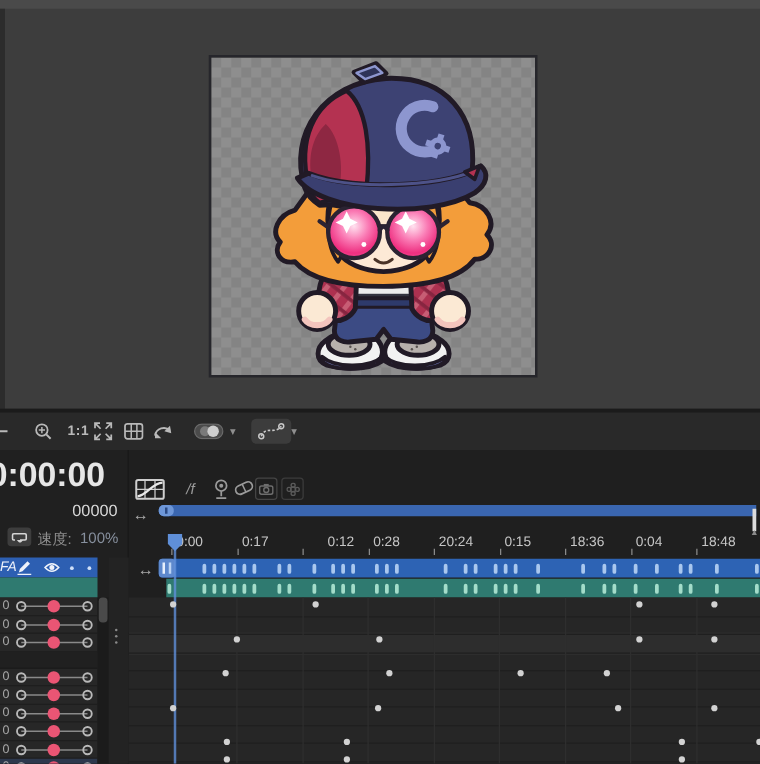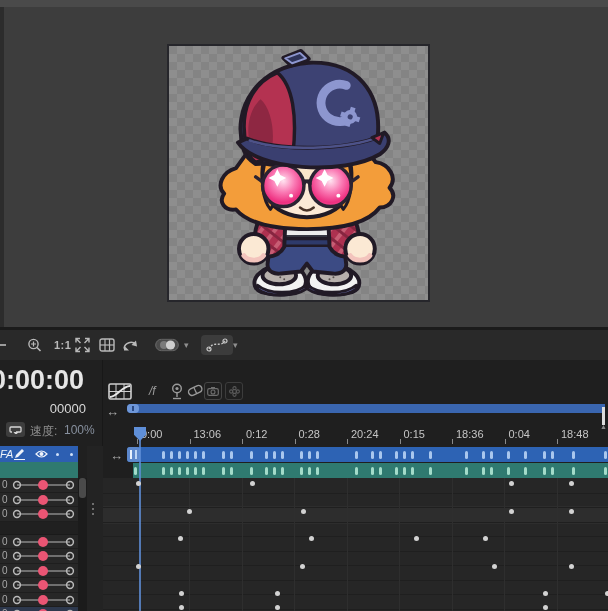--- a/index.html
+++ b/index.html
@@ -18,21 +18,21 @@
            border-top:3px solid #1b1b1b;box-sizing:border-box;}
   .tb{position:absolute;top:50%;transform:translateY(-50%);color:#b9b9b9;display:flex;align-items:center;}
   .tb svg{display:block;}
   .ratio{font-size:11px;font-weight:bold;letter-spacing:0.5px;}
   .chev{font-size:9px;color:#8f8f8f;}
   #tb-path-btn{background:#3c3c3c;border-radius:4px;padding:3px 5px;}
   
   #tl{position:absolute;left:0;top:360px;width:608px;height:251px;background:#1f1f1f;}
   #left-col{position:absolute;left:0;top:0;width:103px;height:251px;background:#202020;border-right:1px solid #181818;box-sizing:border-box;}
   #timecode{position:absolute;top:5px;right:18px;font-size:27px;font-weight:bold;color:#e6e6e6;white-space:nowrap;}
-  #framecount{position:absolute;top:41px;right:16px;font-size:13px;color:#d8d8d8;text-align:right;}
+  #framecount{position:absolute;top:41px;right:8px;font-size:13px;color:#d8d8d8;text-align:right;}
   #loop-btn{position:absolute;left:6px;top:62px;width:19px;height:15px;background:#3d3d3d;border-radius:3px;
             display:flex;align-items:center;justify-content:center;}
   #speed-label{position:absolute;left:30px;top:63px;font-size:12px;color:#8f8f8f;}
   #speed-value{position:absolute;left:64px;top:63px;font-size:12px;color:#87909e;}
   #hdr-blue{position:absolute;left:0;top:86px;width:78px;height:16px;background:var(--accent-blue);}
   #hdr-blue .lname{position:absolute;left:0;top:2px;font-size:11px;font-style:italic;color:#eef2fa;}
   #hdr-teal{position:absolute;left:0;top:102px;width:78px;height:16px;background:var(--track-teal);}
   .hdot{position:absolute;top:7px;width:3px;height:3px;border-radius:50%;background:#cfe0f8;}
   #params{position:absolute;left:0;top:118px;width:78px;height:133px;background:#272727;overflow:hidden;}
   .prow{position:relative;width:78px;height:14.5px;border-bottom:1px solid #1e1e1e;box-sizing:border-box;}
@@ -410,23 +410,23 @@
     <div id="wbar">
       <div id="wbar-handle">
           <i></i>
         </div>
     </div>
     <div id="wbar-rhandle"></div>
 
     <div id="ruler">
         <span class="rlab" style="left: 38px;">0:00</span>
         <span class="rtick" style="left: 34px;"></span>
-        <span class="rlab" style="left: 90.5px;">13:06</span>
+        <span class="rlab" style="left: 90.5px;">0:17</span>
         <span class="rtick" style="left: 86.5px;"></span>
-        <span class="rlab" style="left: 143px;">0:12</span>
+        <span class="rlab" style="left: 159px;">0:12</span>
         <span class="rtick" style="left: 139px;"></span>
         <span class="rlab" style="left: 195.5px;">0:28</span>
         <span class="rtick" style="left: 191.5px;"></span>
         <span class="rlab" style="left: 248px;">20:24</span>
         <span class="rtick" style="left: 244px;"></span>
         <span class="rlab" style="left: 300.5px;">0:15</span>
         <span class="rtick" style="left: 296.5px;"></span>
         <span class="rlab" style="left: 353px;">18:36</span>
         <span class="rtick" style="left: 349px;"></span>
         <span class="rlab" style="left: 405.5px;">0:04</span>

